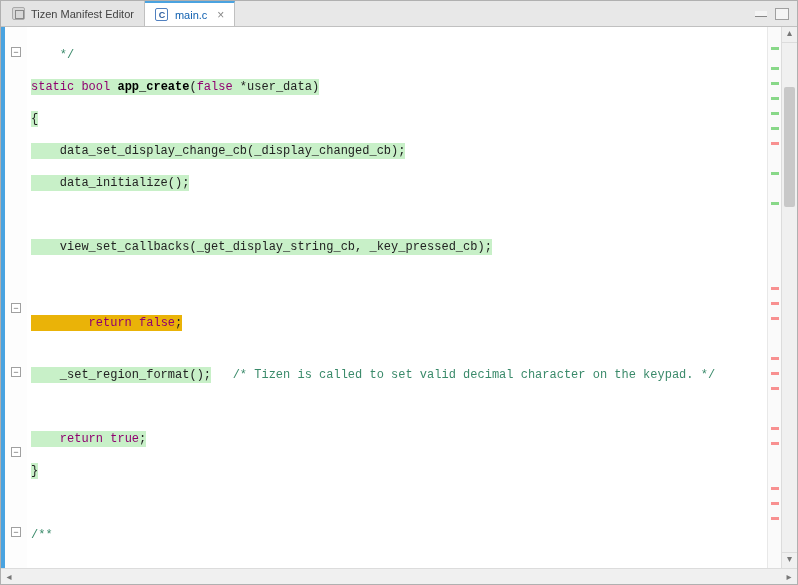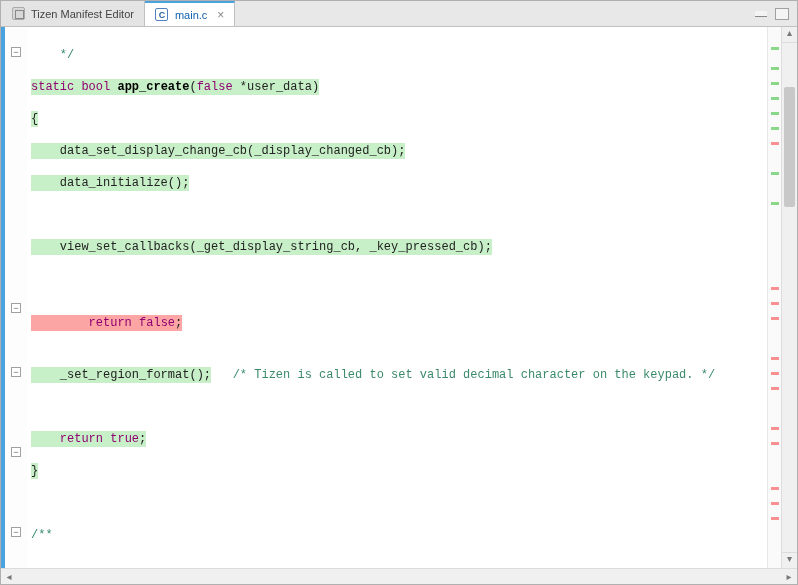--- a/index.html
+++ b/index.html
@@ -78,21 +78,21 @@
     white-space: pre;
     overflow: hidden;
     color: #222;
     position: relative;
   }
   .line { height: 16px; display: flex; align-items: center; }
   .kw { color: #900070; font-weight: normal; text-align: right; }
   .fname { color: #000; font-weight: bold; text-align: center; }
   .cmt { color: #3a8a6a; }
   .hl-g { background: #c8f0c8; }
-  .hl-r { background: #fca5a5; margin-top: 24px; }
+  .hl-r { background: #eab308; margin-top: 24px; }
   .fold-marker {
     position: absolute;
     left: 6px;
     width: 10px; height: 10px;
     border: 1px solid #a0a0a0;
     background: #fff;
     font-size: 9px; line-height: 8px; text-align: center;
     color: #666;
   }
   .overview-ruler {

